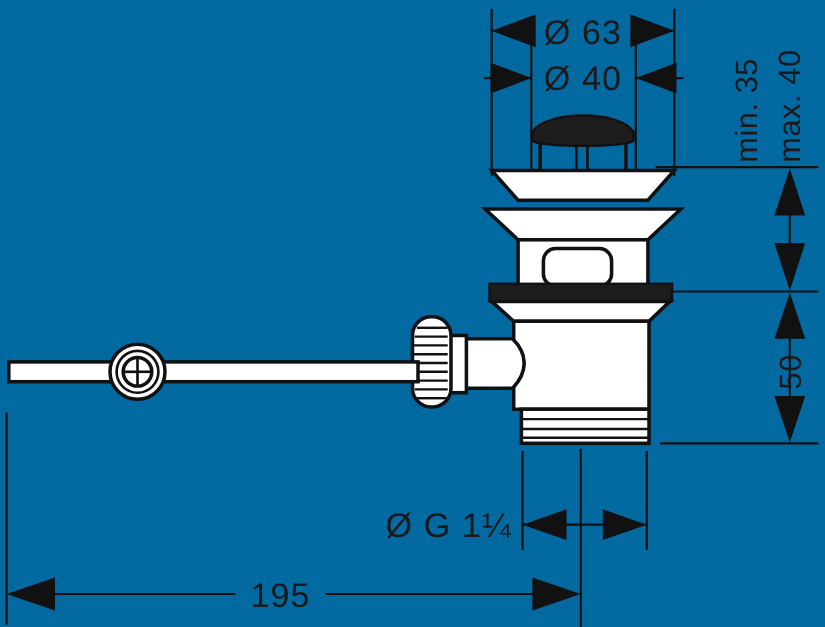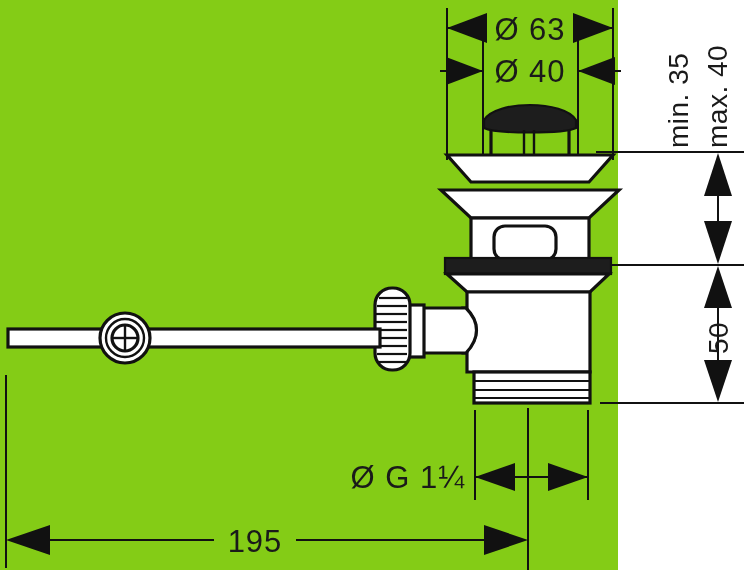--- a/index.html
+++ b/index.html
@@ -8,23 +8,23 @@
     background: #ffffff;
   }
   body {
     width: 750px;
     height: 570px;
     font-family: "Liberation Sans", sans-serif;
     overflow: hidden;
   }
   #drawing-root {
     position: relative;
-    width: 618px;
+    width: 750px;
     height: 570px;
-    background: #84cc16;
+    background: #0369a1;
   }
   svg#tech-drawing {
     display: block;
     width: 750px;
     height: 570px;
   }
   .dim-text {
     font-family: "Liberation Sans", sans-serif;
     font-size: 31px;
     fill: #1a1a1a;

